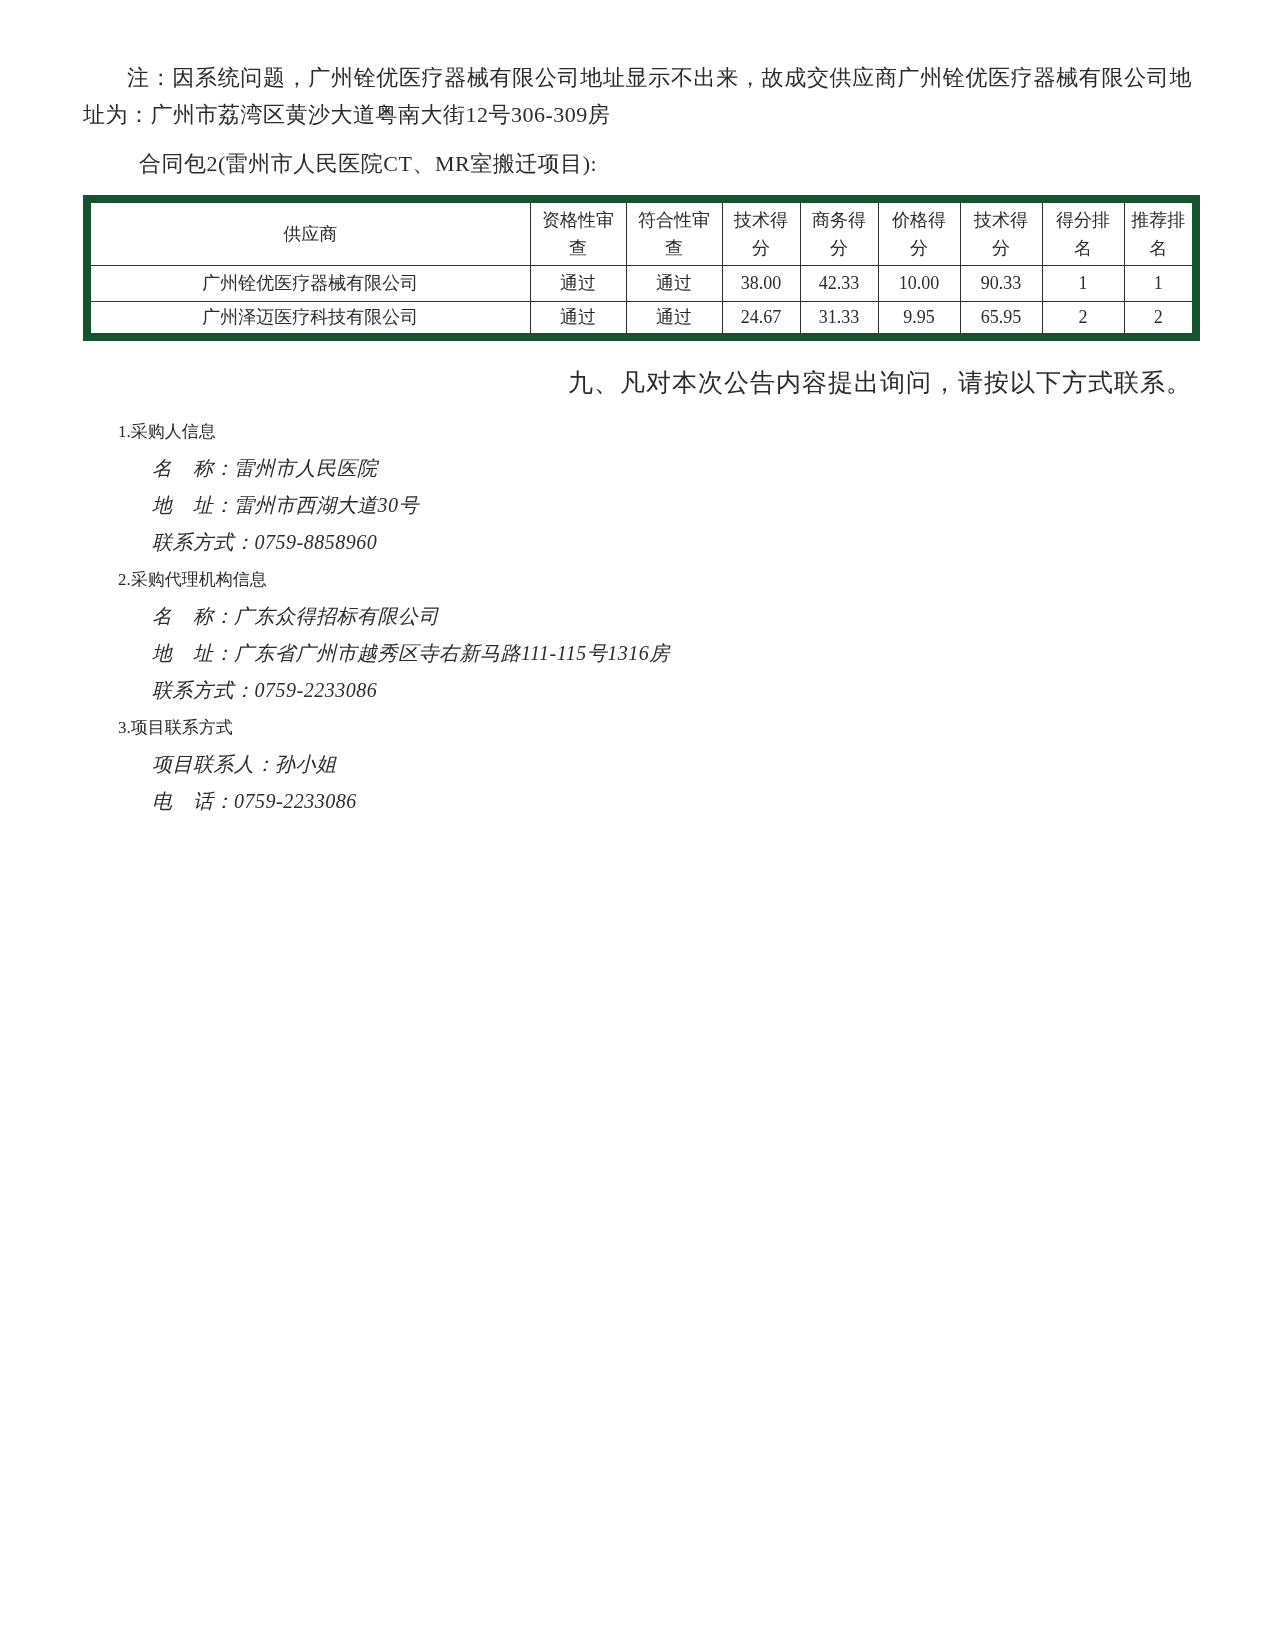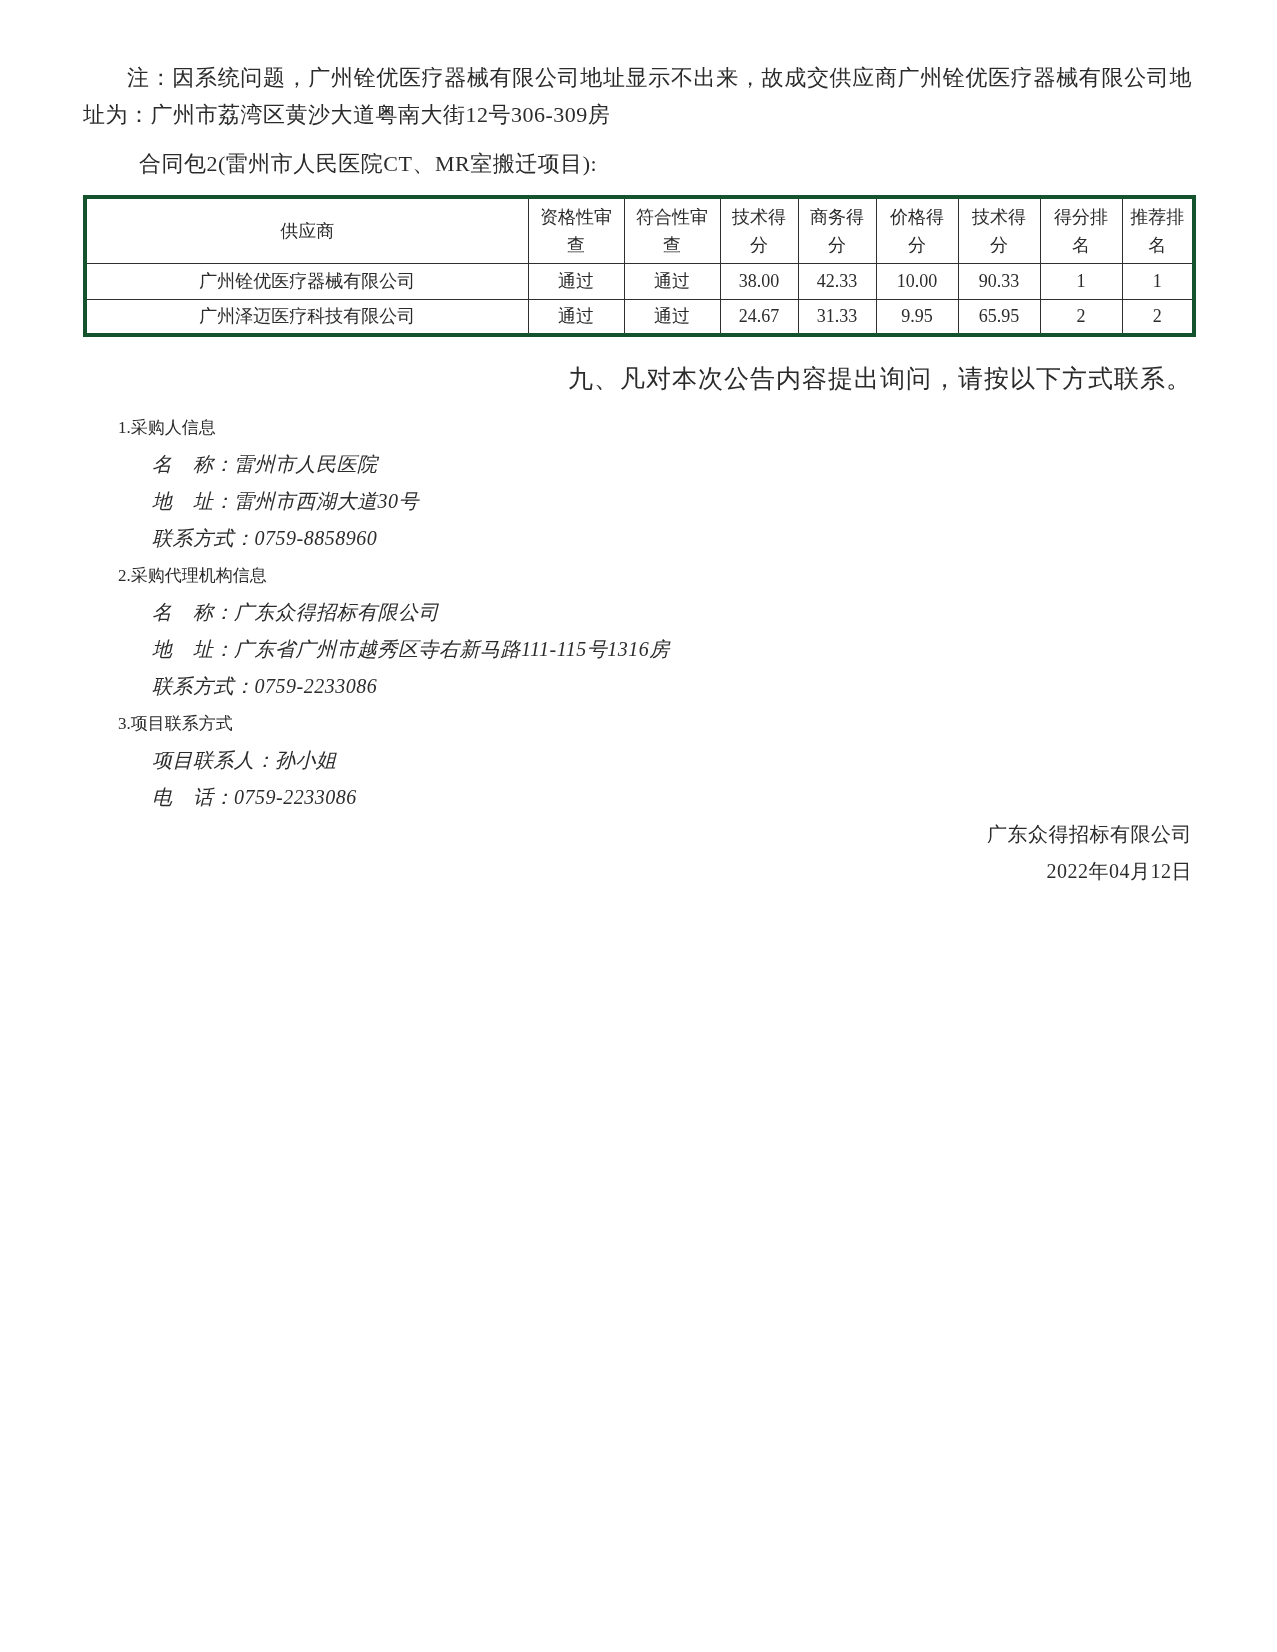--- a/index.html
+++ b/index.html
@@ -33,21 +33,21 @@
     line-height: 37px;
     text-indent: 2em;
     letter-spacing: 0.5px;
   }
   
   table.scores {
     margin-top: 13px;
     border-collapse: collapse;
     table-layout: fixed;
     width: 1109px;
-    border: 4px solid #14532d;
+    border: 8px solid #14532d;
   }
   table.scores th, table.scores td {
     border: 1px solid #2f2f2f;
     font-weight: normal;
     font-size: 18px;
     text-align: center;
     vertical-align: middle;
     padding: 0 6px;
     line-height: 28px;
     overflow: hidden;
@@ -166,18 +166,14 @@
     </div>
 
     <div>
       <div class="contact-label">3.项目联系方式</div>
       <div class="contact-line">项目联系人：孙小姐</div>
       <div class="contact-line">电　话：0759-2233086</div>
     </div>
 
   </div>
 
-  <div class="signature">
-    <div>广东众得招标有限公司</div>
-    <div>2022年04月12日</div>
-  </div>
 
 </div>
 
 </body></html>

